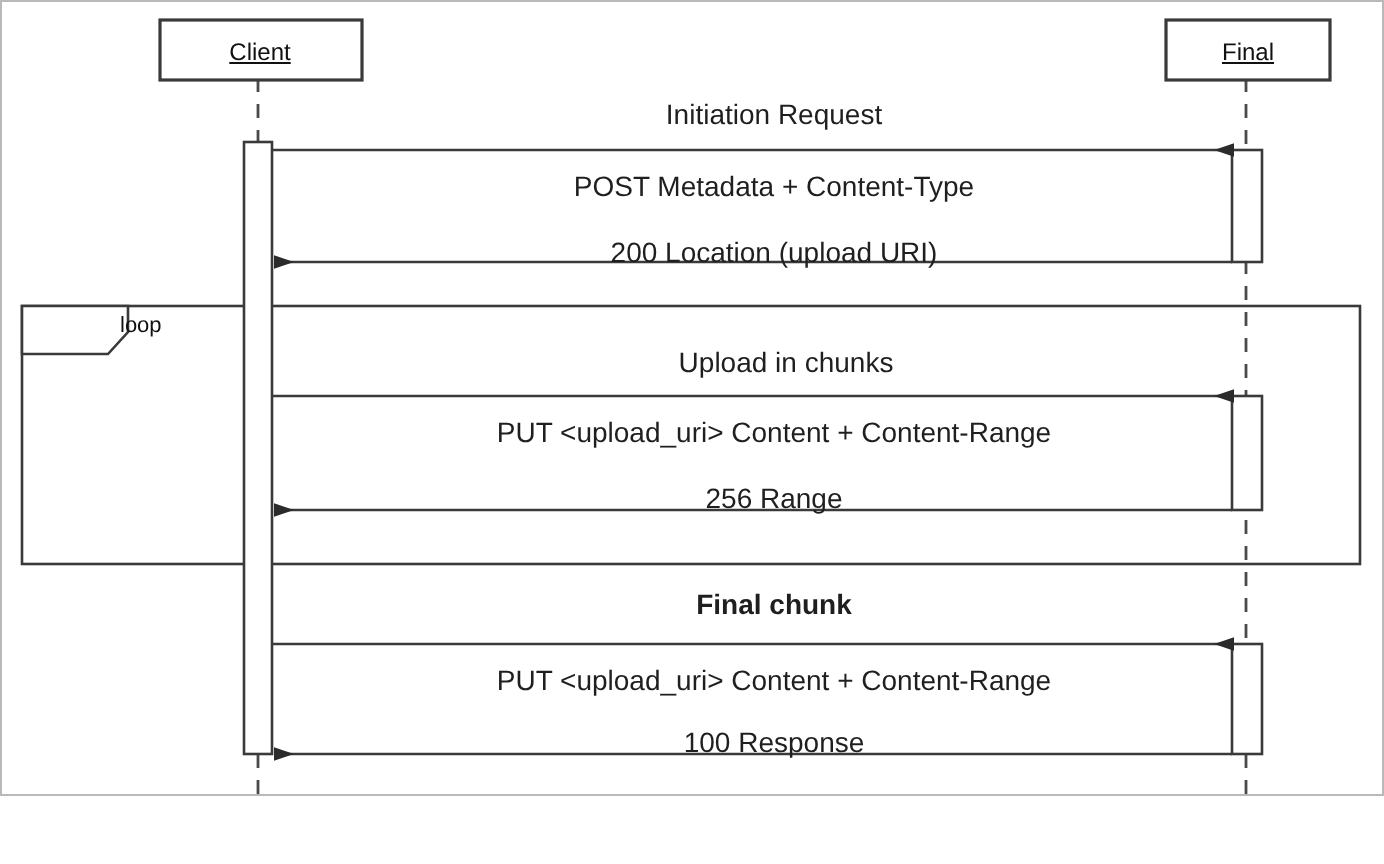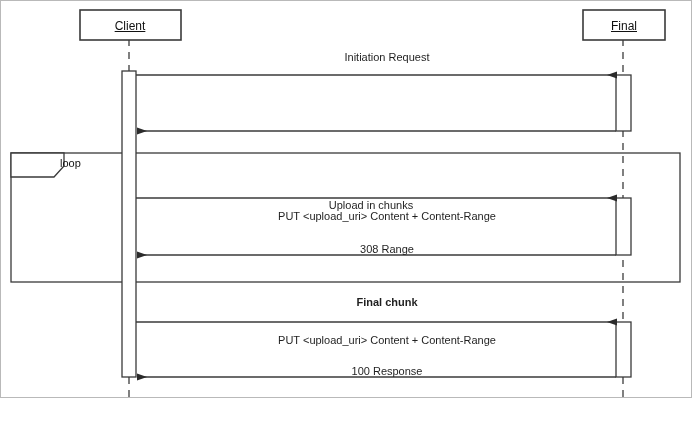--- a/index.html
+++ b/index.html
@@ -39,21 +39,21 @@
   .actor-name {
     font-size: 12px;
     text-decoration: underline;
     color: #111111;
   }
   .frag-tag {
     font-size: 11px;
     color: #111111;
   }
   .msg-label {
-    font-size: 11px;
+    font-size: 14px;
     color: #1f1f1f;
   }
 </style>
 </head>
 <body>
 
 <div id="canvas">
 
   <svg width="692" height="432" viewBox="0 0 692 432">
     <defs>
@@ -100,27 +100,29 @@
   </svg>
 
   <div class="lbl actor-name center" style="left:129px; top:25px;">Client</div>
 
   <div class="lbl actor-name center" style="left:623px; top:25px;">Final</div>
 
   <div class="lbl frag-tag" style="left:15px; top:157px;padding-left:44px;">loop</div>
 
   <div class="lbl msg-label center" style="left:386px; top:56px;">Initiation Request</div>
 
+  <div class="lbl msg-label center" style="left:386px; top:92px;">POST Metadata + Content-Type</div>
 
+  <div class="lbl msg-label center" style="left:386px; top:125px;">200 Location (upload URI)</div>
 
-  <div class="lbl msg-label center" style="left:370px; top:180px;margin-top:24px;">Upload in chunks</div>
+  <div class="lbl msg-label center" style="left:392px; top:180px;">Upload in chunks</div>
 
   <div class="lbl msg-label center" style="left:386px; top:215px;">PUT &lt;upload_uri&gt; Content + Content-Range</div>
 
-  <div class="lbl msg-label center" style="left:386px; top:248px;">308 Range</div>
+  <div class="lbl msg-label center" style="left:386px; top:248px;">256 Range</div>
 
   <div class="lbl msg-label center" style="left:386px; top:301px;font-weight:bold;">Final chunk</div>
 
   <div class="lbl msg-label center" style="left:386px; top:339px;">PUT &lt;upload_uri&gt; Content + Content-Range</div>
 
   <div class="lbl msg-label center" style="left:386px; top:370px;">100 Response</div>
 
 </div>
 
 </body></html>

